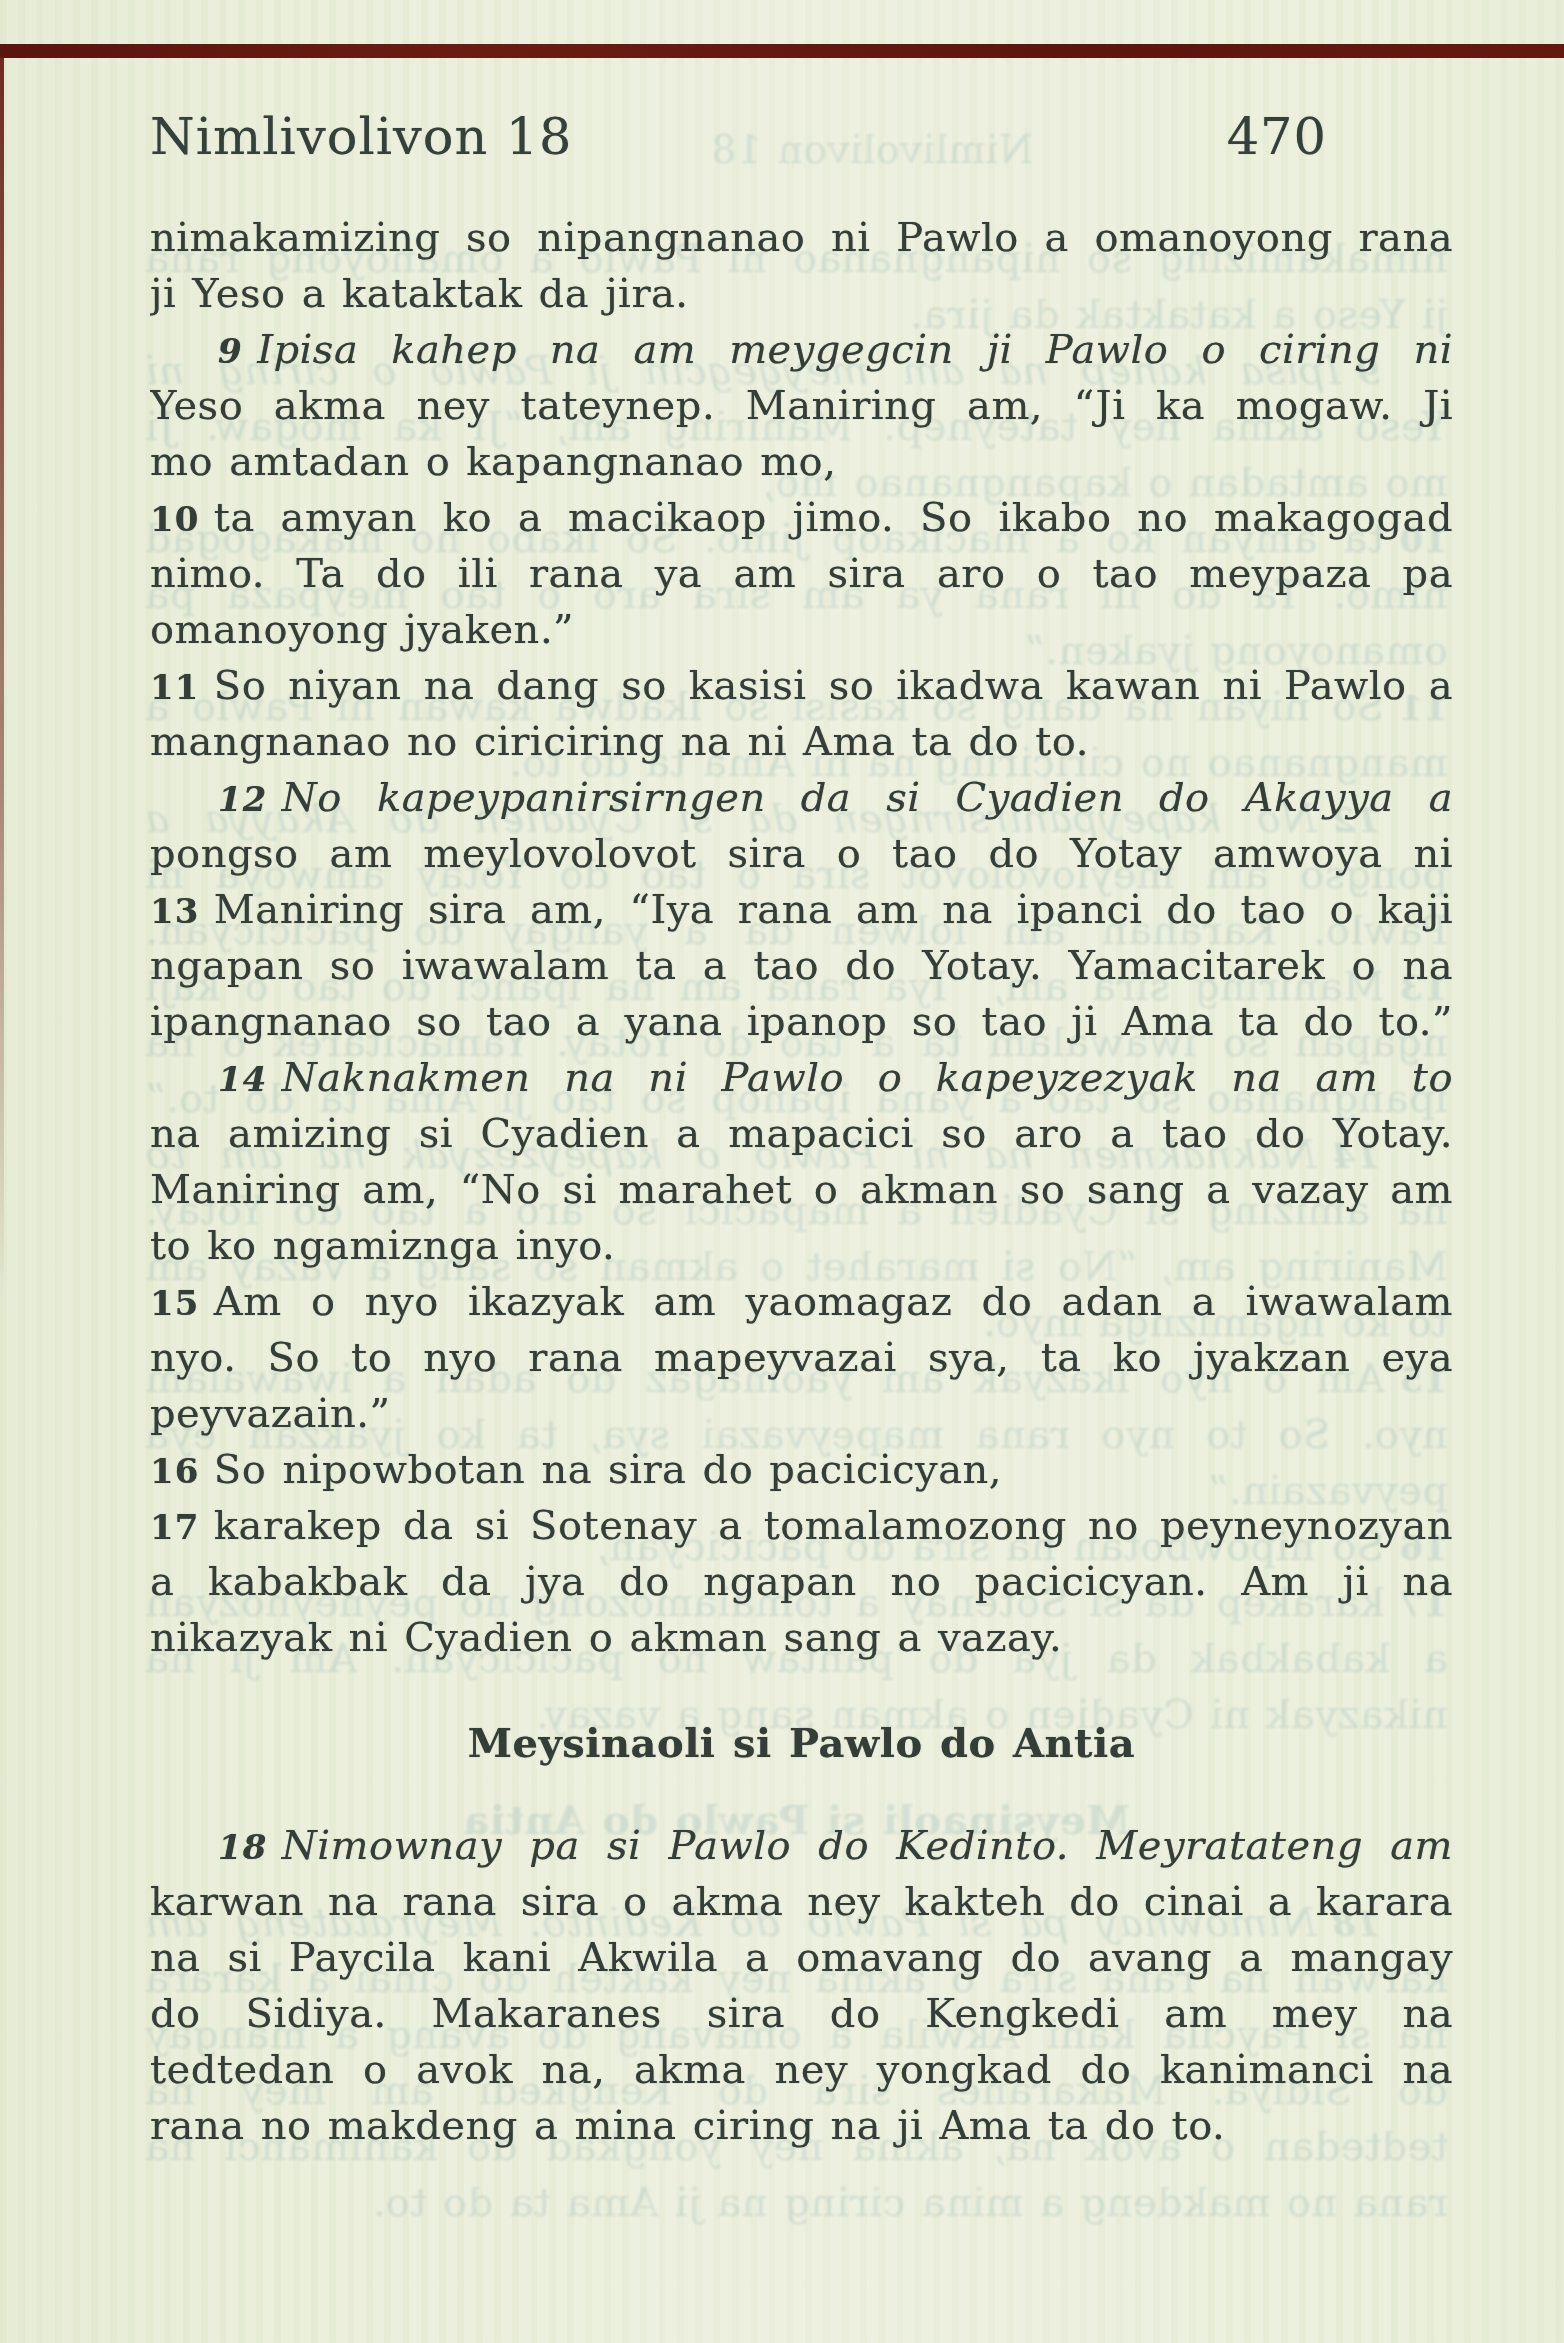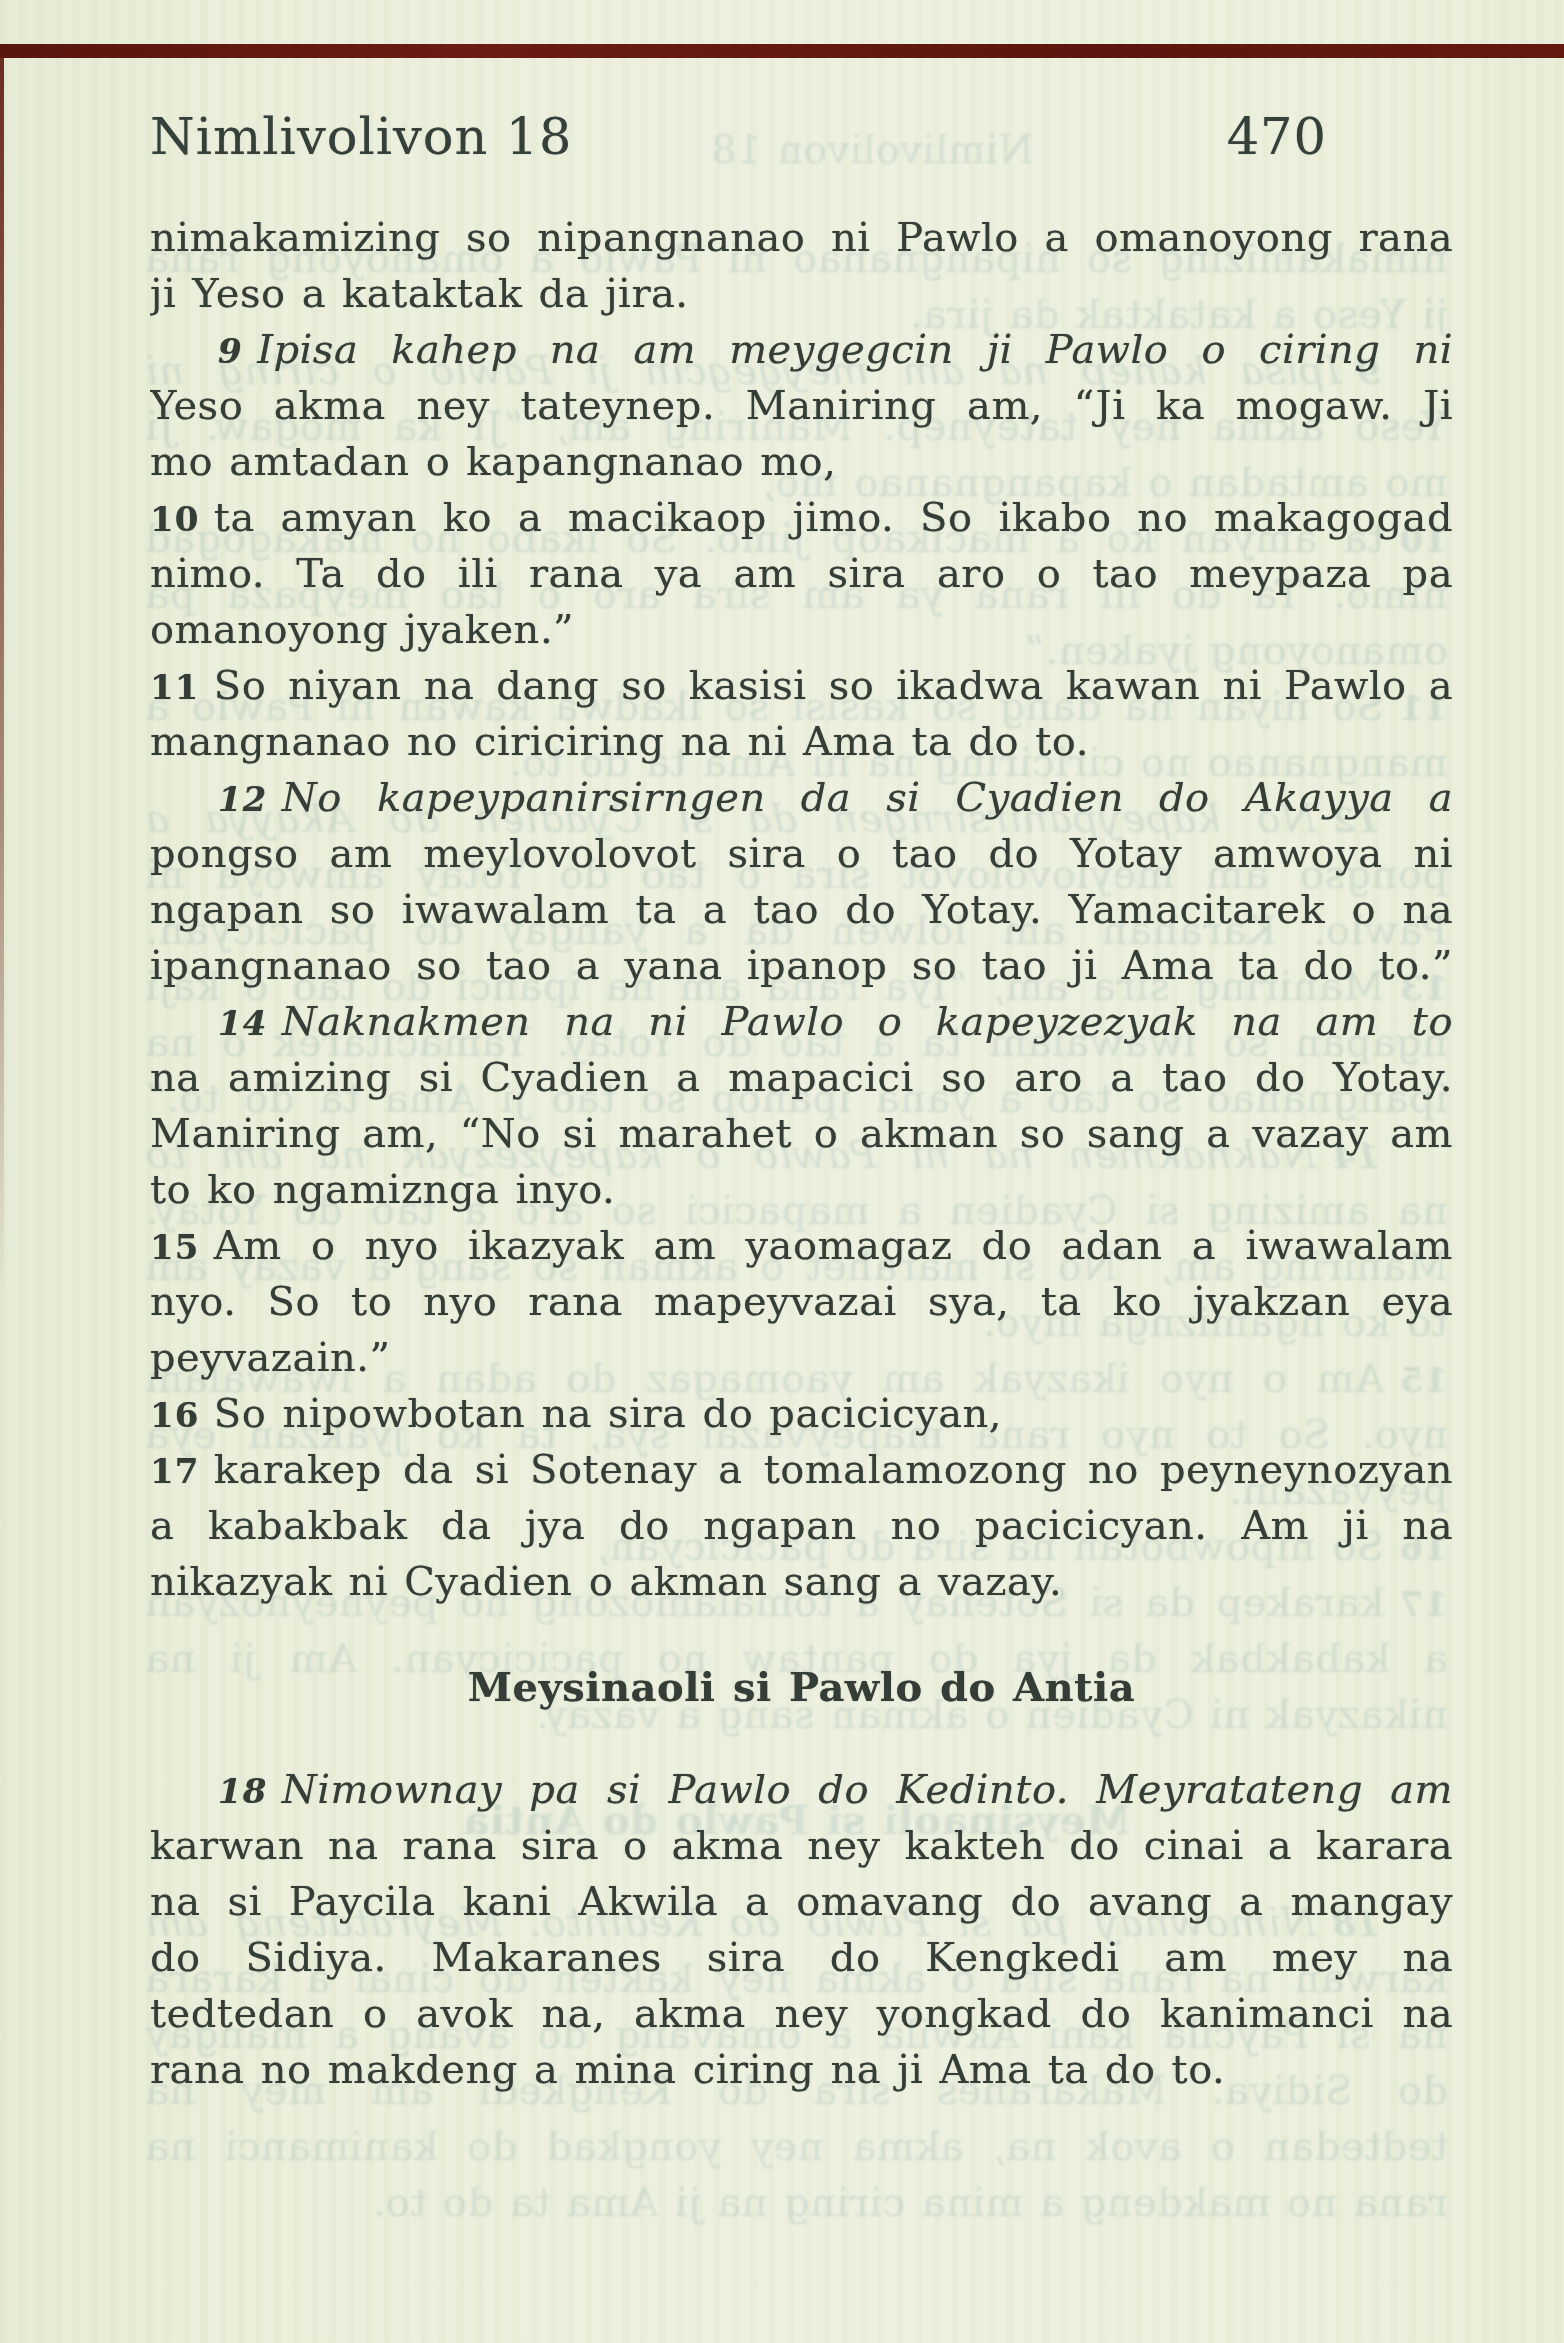--- a/index.html
+++ b/index.html
@@ -109,20 +109,21 @@
       <div class="line j ind"><span class="vnum">9</span>Ipisa kahep na am meygegcin ji Pawlo o ciring ni</div>
       <div class="line j">Yeso akma ney tateynep. Maniring am, “Ji ka mogaw. Ji</div>
       <div class="line">mo amtadan o kapangnanao mo,</div>
       <div class="line j"><span class="vnum">10</span>ta amyan ko a macikaop jimo. So ikabo no makagogad</div>
       <div class="line j">nimo. Ta do ili rana ya am sira aro o tao meypaza pa</div>
       <div class="line">omanoyong jyaken.”</div>
       <div class="line j"><span class="vnum">11</span>So niyan na dang so kasisi so ikadwa kawan ni Pawlo a</div>
       <div class="line">mangnanao no ciriciring na ni Ama ta do to.</div>
       <div class="line j ind"><span class="vnum">12</span>No kapeypanirsirngen da si Cyadien do Akayya a</div>
       <div class="line j">pongso am meylovolovot sira o tao do Yotay amwoya ni</div>
+      <div class="line j"><span class="vnum">13</span>Maniring sira am, “Iya rana am na ipanci do tao o kaji</div>
       <div class="line j">ngapan so iwawalam ta a tao do Yotay. Yamacitarek o na</div>
       <div class="line j">ipangnanao so tao a yana ipanop so tao ji Ama ta do to.”</div>
       <div class="line j ind"><span class="vnum">14</span>Naknakmen na ni Pawlo o kapeyzezyak na am to</div>
       <div class="line j">na amizing si Cyadien a mapacici so aro a tao do Yotay.</div>
       <div class="line j">Maniring am, “No si marahet o akman so sang a vazay am</div>
       <div class="line">to ko ngamiznga inyo.</div>
       <div class="line j"><span class="vnum">15</span>Am o nyo ikazyak am yaomagaz do adan a iwawalam</div>
       <div class="line j">nyo. So to nyo rana mapeyvazai sya, ta ko jyakzan eya</div>
       <div class="line">peyvazain.”</div>
       <div class="line"><span class="vnum">16</span>So nipowbotan na sira do pacicicyan,</div>

